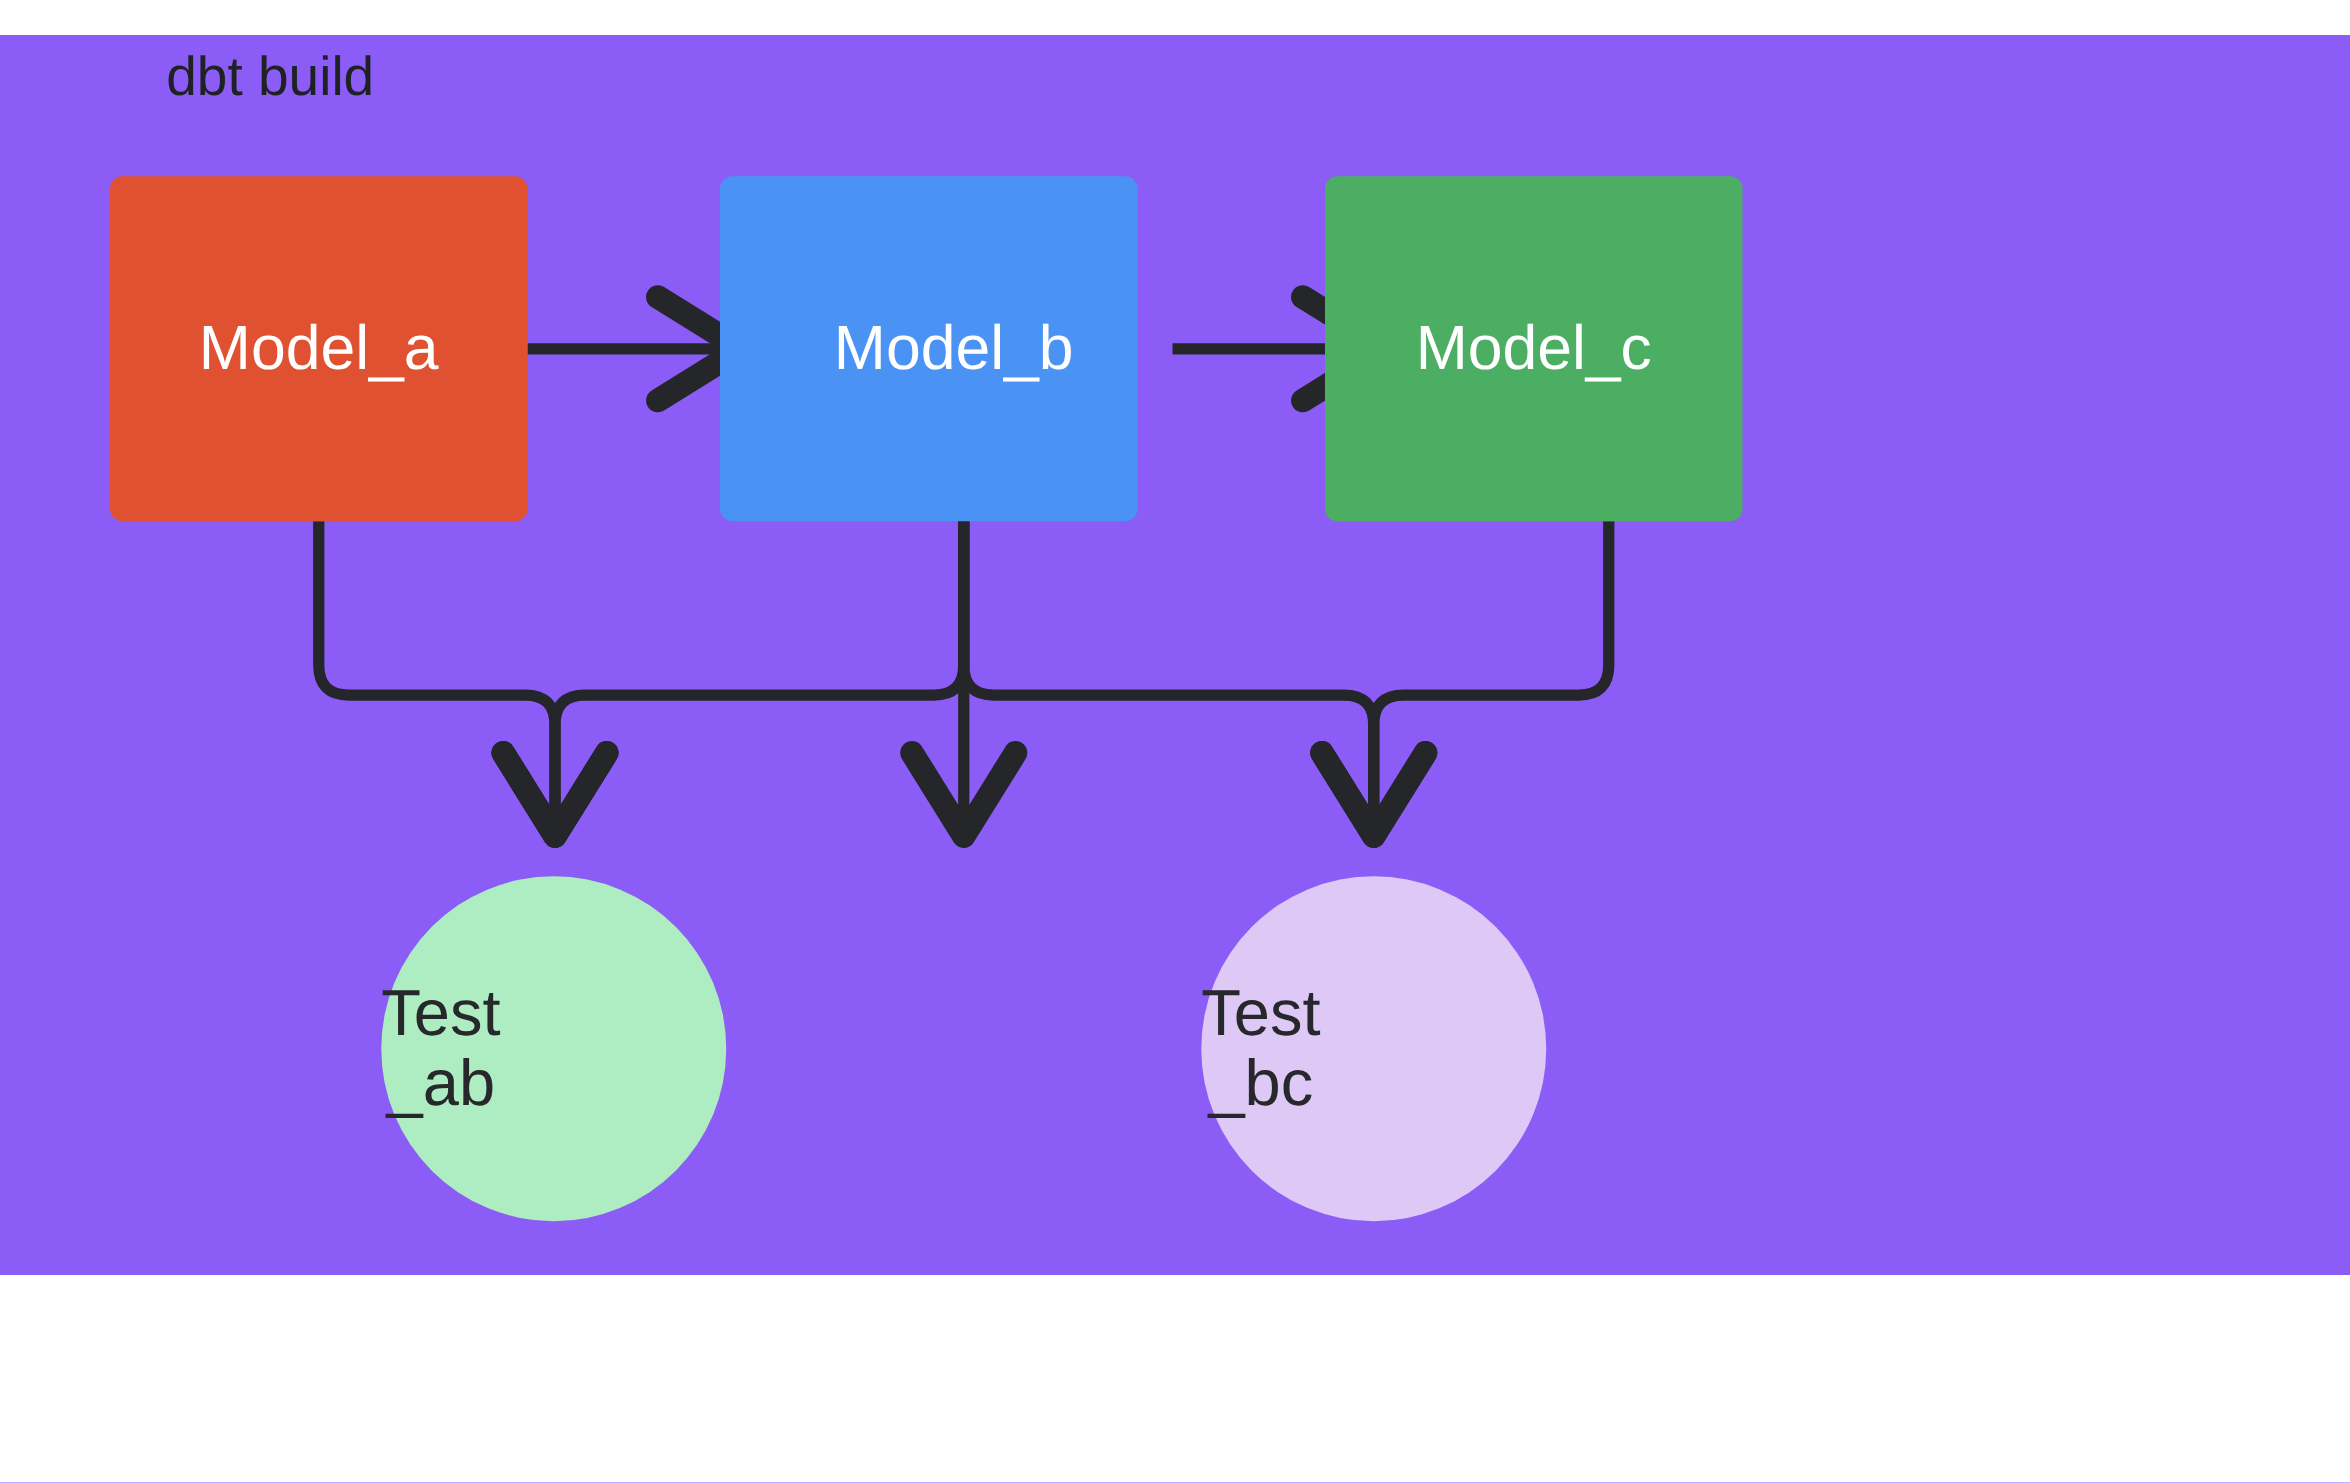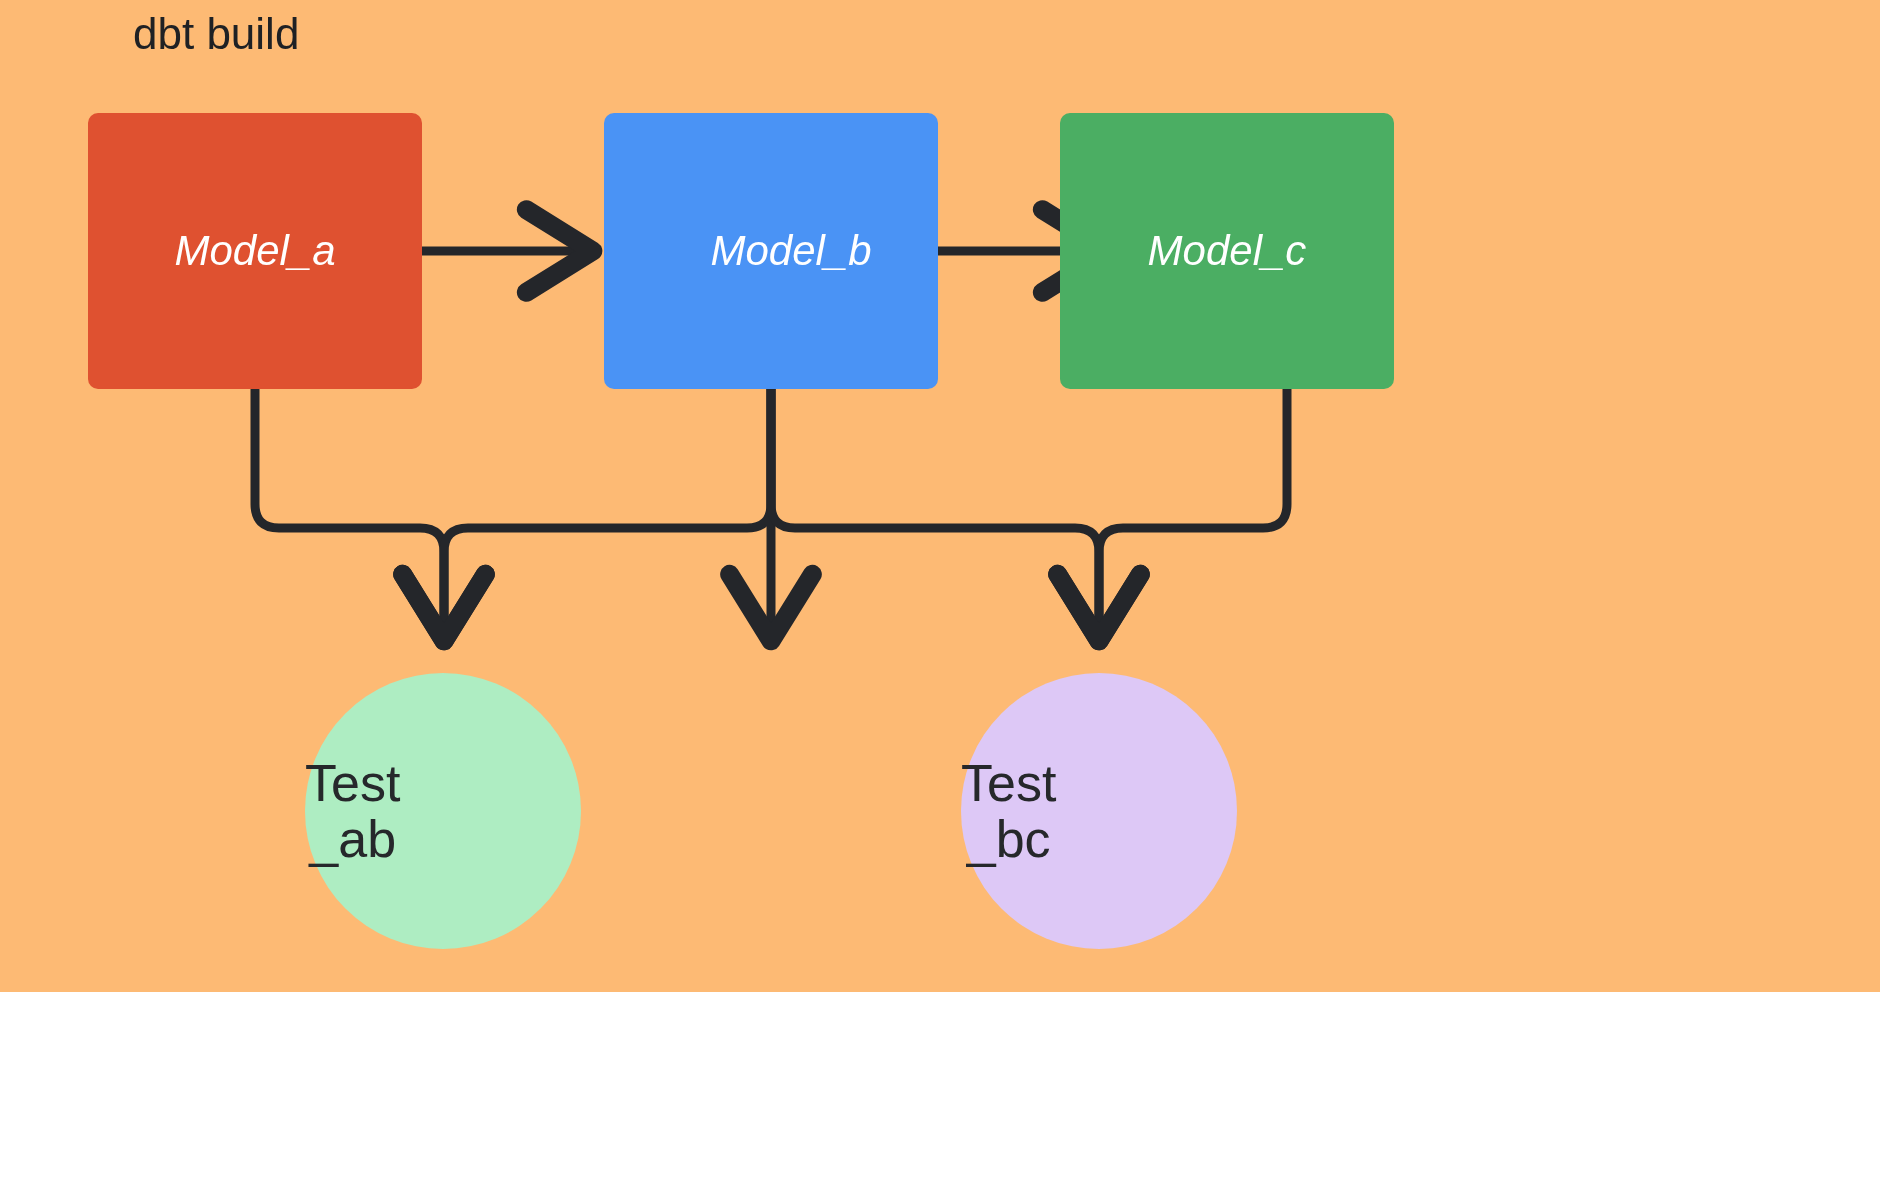--- a/index.html
+++ b/index.html
@@ -9,22 +9,23 @@
     background: #ffffff;
   }
   body {
     font-family: "Liberation Sans", "DejaVu Sans", sans-serif;
     -webkit-font-smoothing: antialiased;
   }
   #canvas {
     position: relative;
     width: 1880px;
     height: 992px;
-    background: #fdba74;
+    background: #8b5cf6;
     overflow: hidden;
+    margin-top: 28px;
   }
   #edges {
     position: absolute;
     left: 0;
     top: 0;
     width: 1880px;
     height: 1186px;
     pointer-events: none;
   }
   .diagram-title {
@@ -42,29 +43,28 @@
     top: 113px;
     width: 334px;
     height: 276px;
     border-radius: 10px;
     display: flex;
     align-items: center;
     justify-content: center;
     box-sizing: border-box;
   }
   .node-box .node-label {
-    font-size: 42px;
+    font-size: 50px;
     color: #ffffff;
     line-height: 1.15;
     text-align: center;
     white-space: nowrap;
-    font-style: italic;
   }
   #node-model-a { left: 88px;   background: #df5130; }
-  #node-model-b { left: 604px;  background: #4a93f5; padding-left: 40px; }
+  #node-model-b { left: 576px;  background: #4a93f5; padding-left: 40px; }
   #node-model-c { left: 1060px; background: #4bae63; }
 
   .node-circle {
     position: absolute;
     top: 673px;
     width: 276px;
     height: 276px;
     border-radius: 50%;
     display: flex;
     align-items: center;

